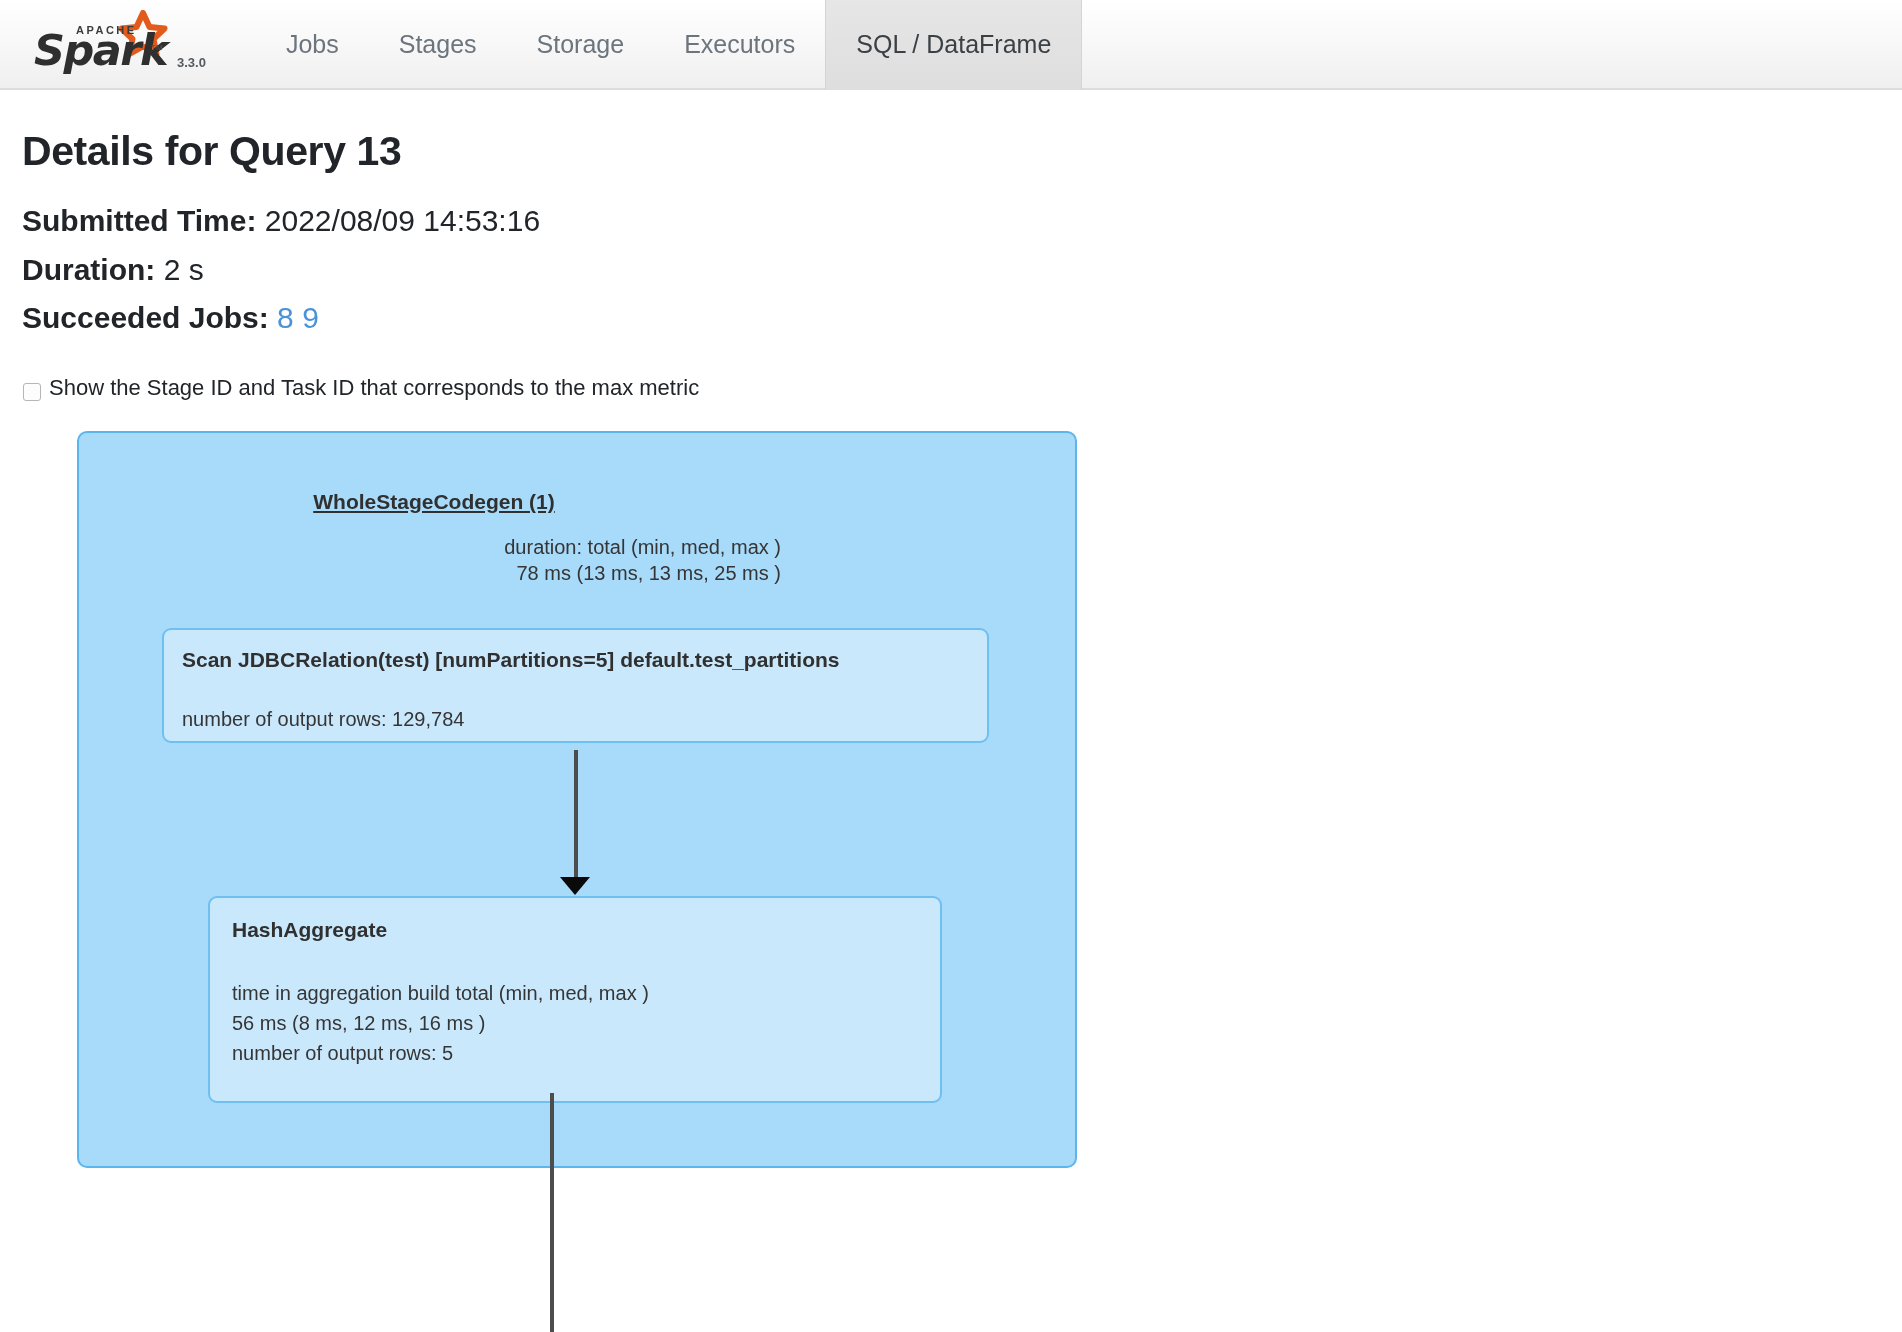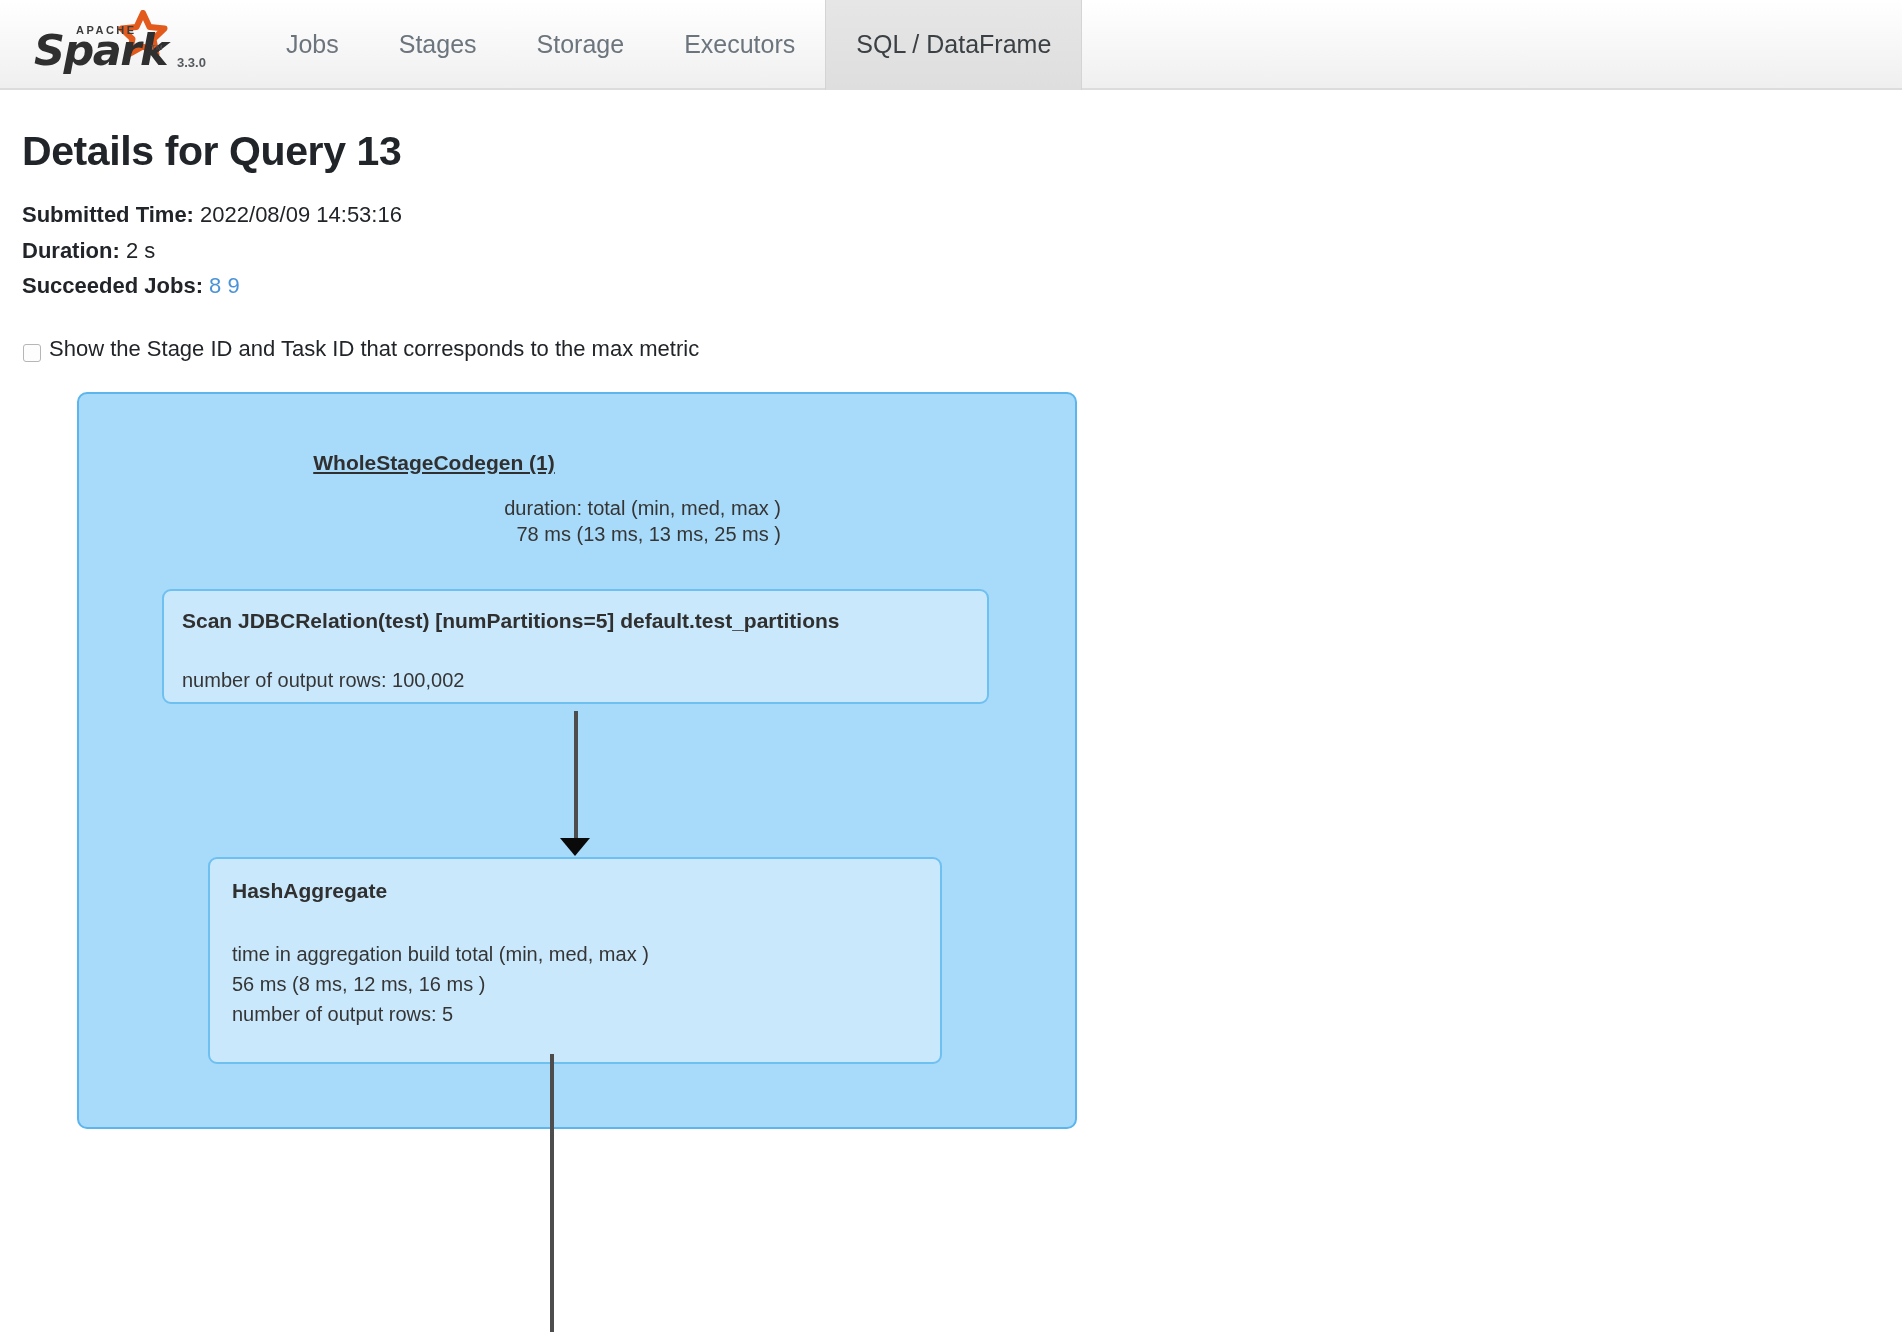--- a/index.html
+++ b/index.html
@@ -111,21 +111,21 @@
     padding: 38px 0 0 22px;
   }
   .page-title {
     font-size: 41px;
     font-weight: bold;
     color: #212529;
     margin: 0 0 22px 0;
     letter-spacing: -0.4px;
   }
   .meta-line {
-    font-size: 22px;
+    font-size: 30px;
     line-height: 1.62;
     color: #212529;
   }
   .meta-label { font-weight: bold; }
   .meta-value { font-weight: normal; }
   .job-link {
     color: #4a93d9;
     text-decoration: none;
     cursor: pointer;
   }
@@ -300,21 +300,21 @@
     <div class="cluster">
 
       <div class="cluster-label">
         <div class="cluster-title">WholeStageCodegen (1)</div>
         <div class="cluster-metrics">duration: total (min, med, max )
 78 ms (13 ms, 13 ms, 25 ms )</div>
       </div>
 
       <div class="node" id="node-scan">
         <div class="node-title">Scan JDBCRelation(test) [numPartitions=5] default.test_partitions</div>
-        <div class="node-metrics">number of output rows: 100,002</div>
+        <div class="node-metrics">number of output rows: 129,784</div>
       </div>
 
       <div class="node" id="node-hashagg">
         <div class="node-title">HashAggregate</div>
         <div class="node-metrics">time in aggregation build total (min, med, max )
 56 ms (8 ms, 12 ms, 16 ms )
 number of output rows: 5</div>
       </div>
 
       <div class="edge" id="edge-1"></div>

